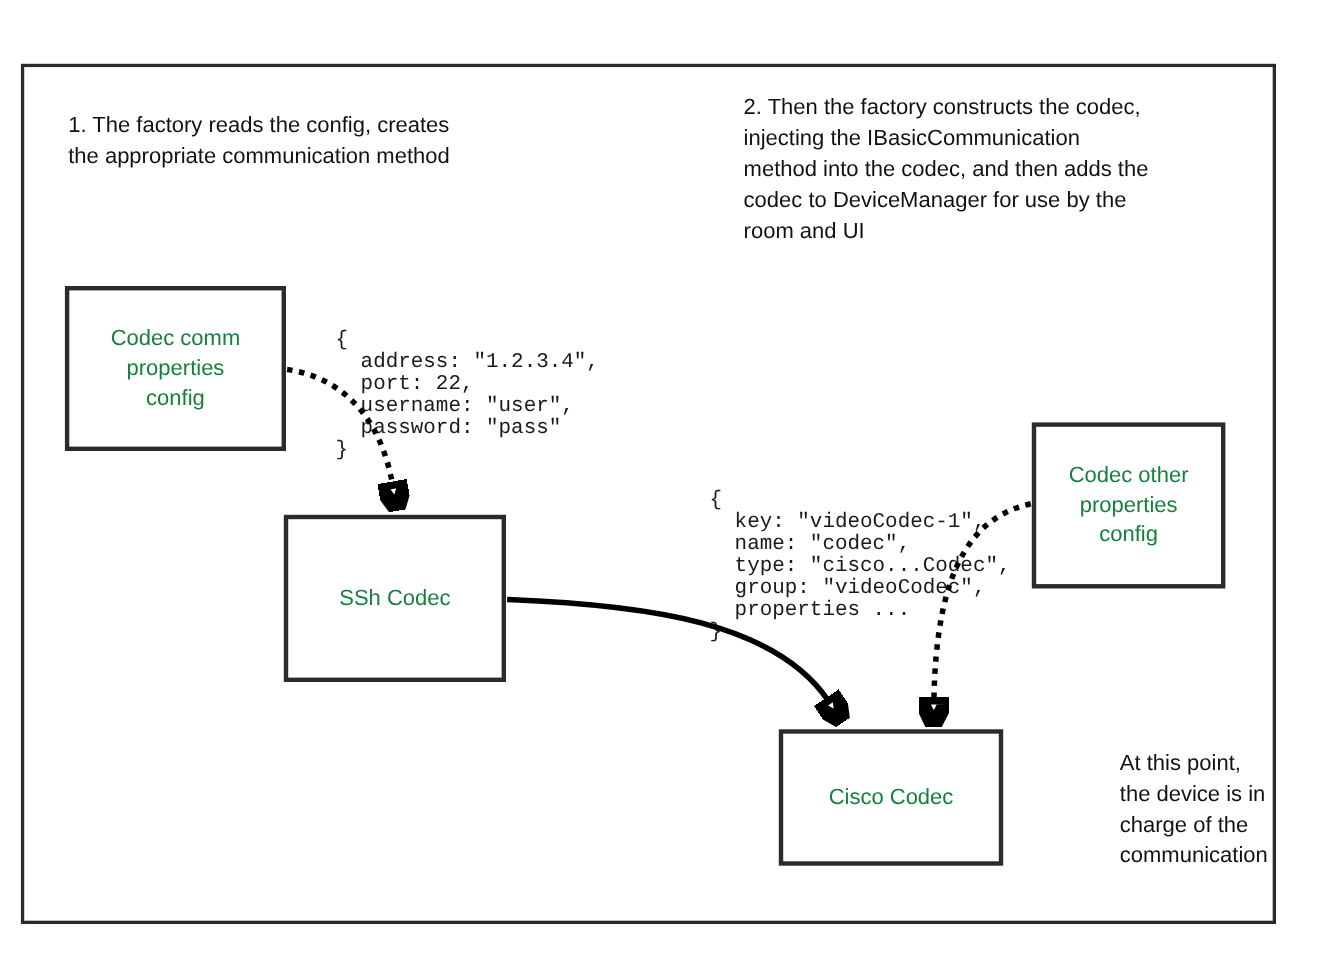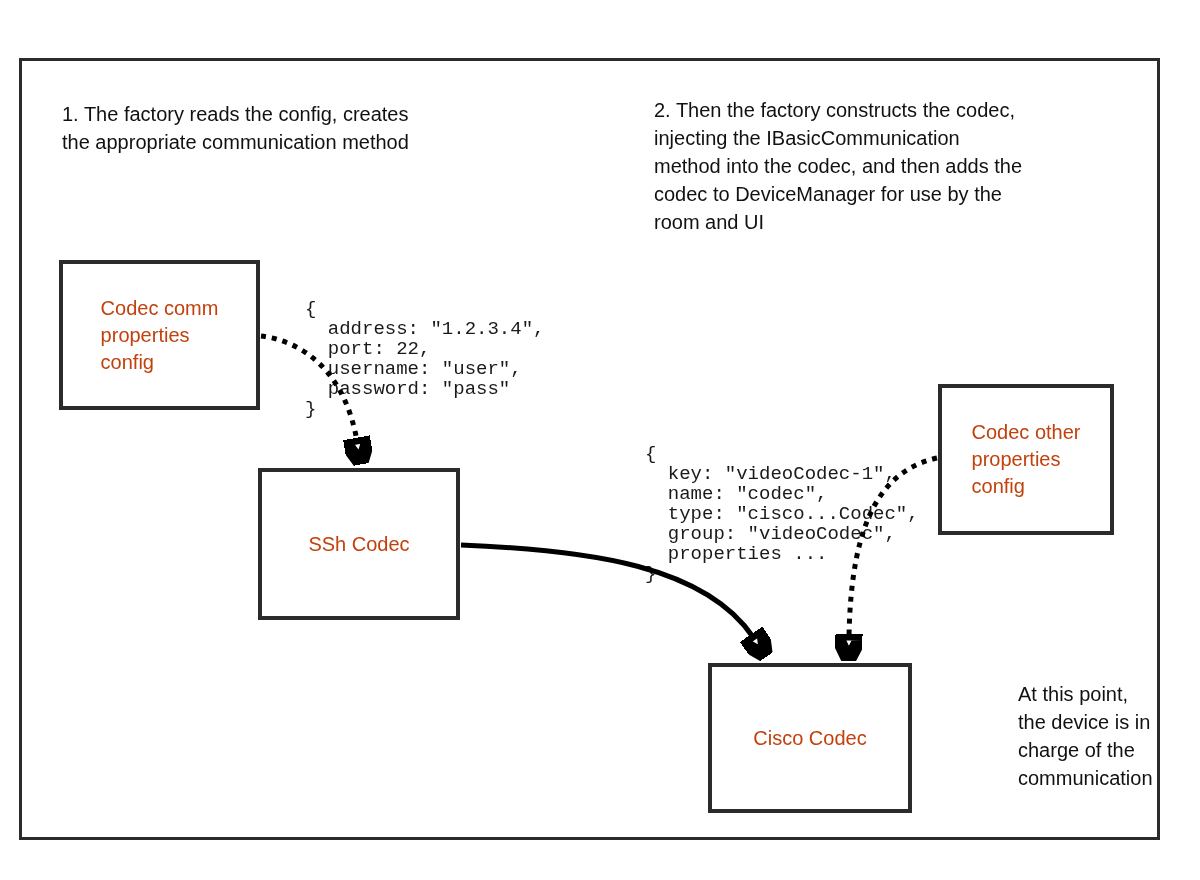--- a/index.html
+++ b/index.html
@@ -26,42 +26,42 @@
     box-sizing: border-box;
   }
   .note {
     position: absolute;
     font-size: 20px;
     line-height: 28px;
     white-space: pre-line;
     color: #111111;
   }
   #note-step1 { left: 62px; top: 100px; width: 470px; }
-  #note-step2 { left: 654px; top: 84px; width: 480px; margin-top: 12px; }
+  #note-step2 { left: 676px; top: 84px; width: 480px; }
   #note-result { left: 987px; top: 680px; width: 230px; margin-left: 31px; }
   .node {
     position: absolute;
     border: 4px solid #2b2b2b;
     background: #ffffff;
     box-sizing: border-box;
     display: flex;
     align-items: center;
     justify-content: center;
   }
   .node .label {
     font-size: 20px;
     line-height: 27px;
-    text-align: left;
+    text-align: center;
     white-space: pre-line;
-    color: #c2410c;
+    color: #15803d;
   }
   #node-comm-config  { left: 59px;  top: 260px; width: 201px; height: 150px; }
   #node-ssh-client   { left: 258px; top: 468px; width: 202px; height: 152px; }
   #node-other-config { left: 938px; top: 384px; width: 176px; height: 151px; }
-  #node-cisco-codec  { left: 708px; top: 663px; width: 204px; height: 150px; }
+  #node-cisco-codec  { left: 708px; top: 663px; width: 204px; height: 124px; }
   .code {
     position: absolute;
     margin: 0;
     font-family: "Liberation Mono", "DejaVu Sans Mono", monospace;
     font-size: 19px;
     line-height: 20px;
     white-space: pre;
     color: #1a1a1a;
   }
   #code-comm  { left: 305px; top: 299px; }

